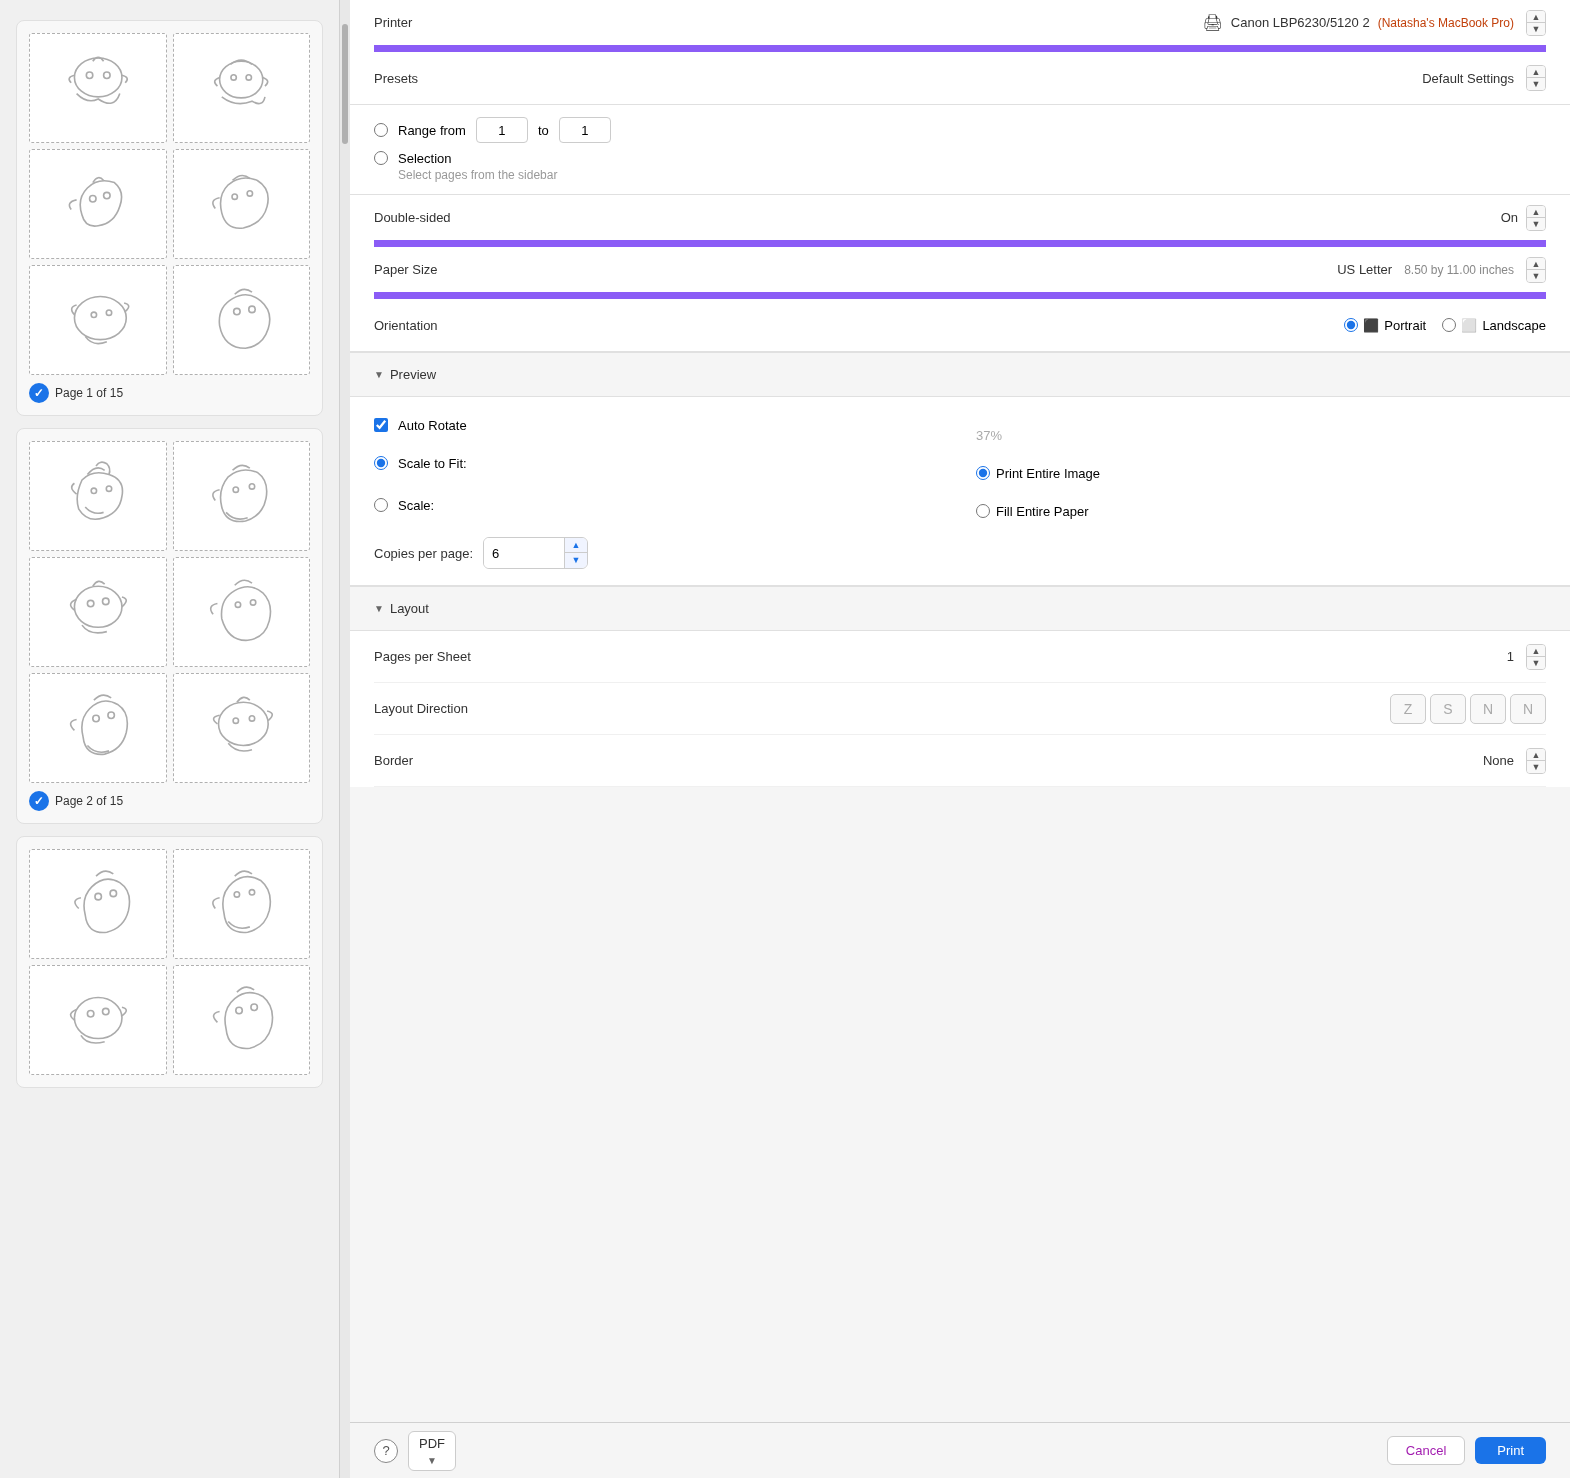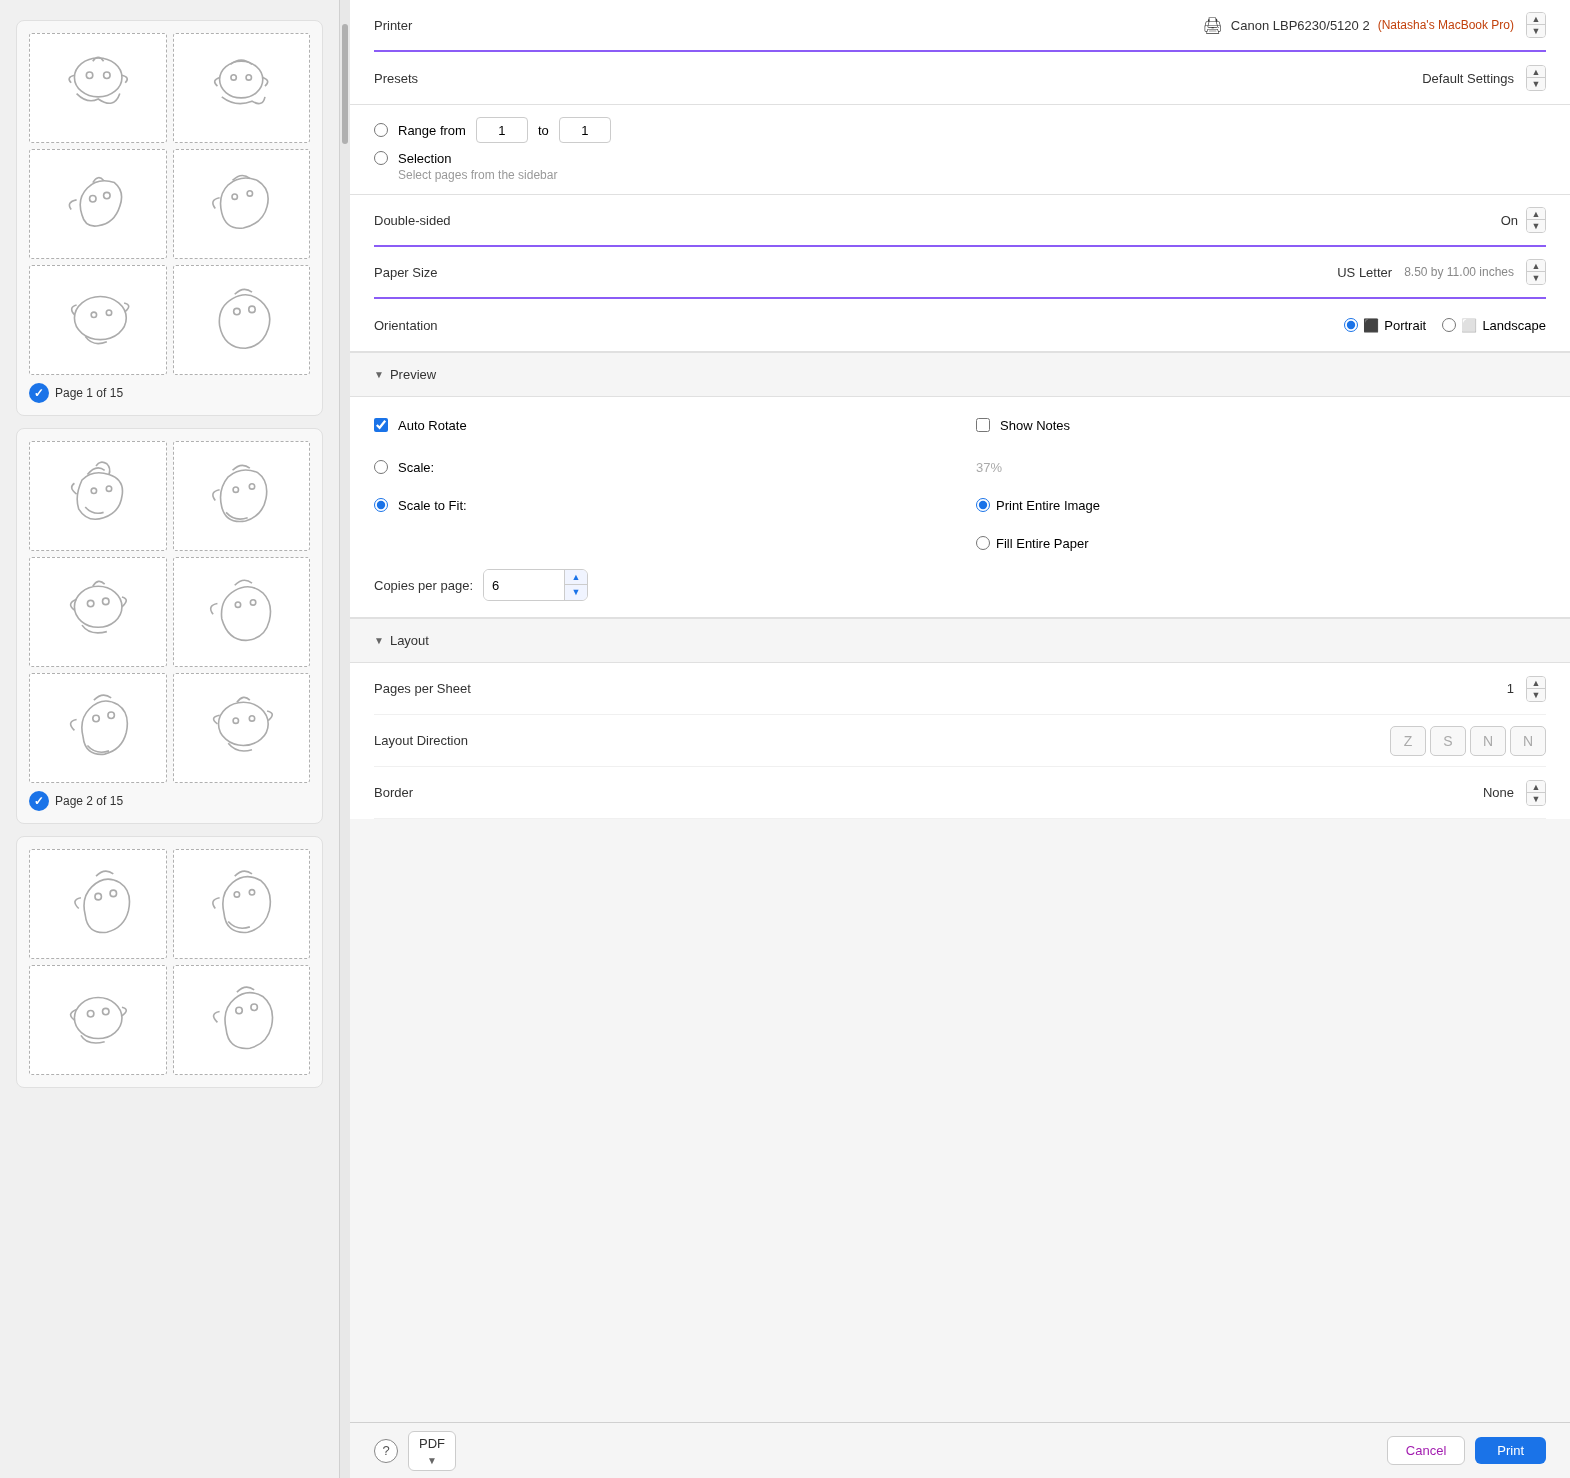--- a/index.html
+++ b/index.html
@@ -124,21 +124,21 @@
       background: white;
       border-bottom: 1px solid #e0e0e0;
       padding: 0 24px;
     }
 
     .settings-row {
       display: flex;
       align-items: center;
       justify-content: space-between;
       min-height: 52px;
-      border-bottom: 2px solid #8b5cf6;
+      border-bottom: 7px solid #8b5cf6;
     }
 
     .settings-row:last-child {
       border-bottom: none;
     }
 
     .row-label {
       font-size: 13px;
       color: #333;
       font-weight: 400;
@@ -756,35 +756,31 @@
       <span>Preview</span>
     </div>
     <div class="collapsible-content">
       <div class="preview-grid">
 
         <div>
           <div class="preview-row">
             <input type="checkbox" checked="" style="">
             <span>Auto Rotate</span>
           </div>
+          <div class="preview-row" style="margin-top:6px;">
+            <input type="radio" name="scale-type" checked="" style="">
+            <span>Scale to Fit:</span>
+          </div>
           <div class="preview-row" style="margin-top:10px;">
             <input type="radio" name="scale-type" style="">
             <span>Scale:</span>
           </div>
-          <div class="preview-row" style="margin-top:6px;">
-            <input type="radio" name="scale-type" checked="" style="">
-            <span>Scale to Fit:</span>
-          </div>
         </div>
 
         <div>
-          <div class="preview-row">
-            <input type="checkbox" style="">
-            <span>Show Notes</span>
-          </div>
           <div class="preview-row" style="margin-top:10px;">
             <span class="scale-value">37%</span>
           </div>
           <div class="preview-row" style="margin-top:6px; flex-direction:column; align-items:flex-start; gap:6px;">
             <label class="preview-row" style="gap:6px;">
               <input type="radio" name="print-type" checked="" style="">
               <span>Print Entire Image</span>
             </label>
             <label class="preview-row" style="gap:6px;">
               <input type="radio" name="print-type" style="">

